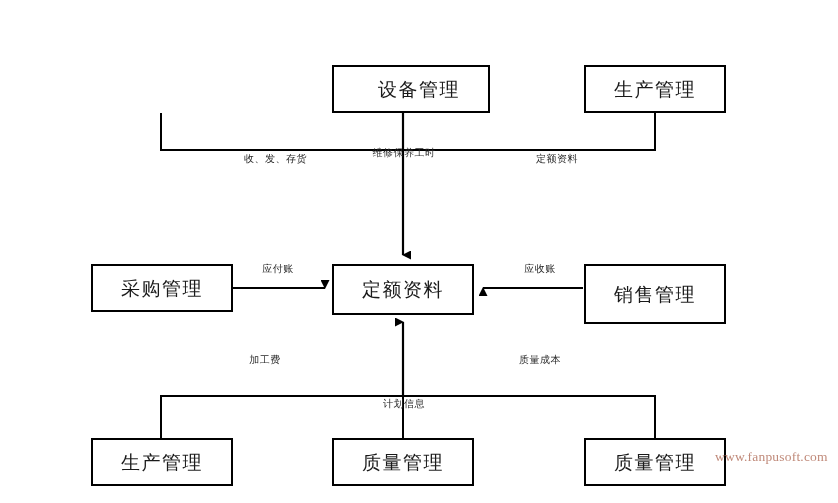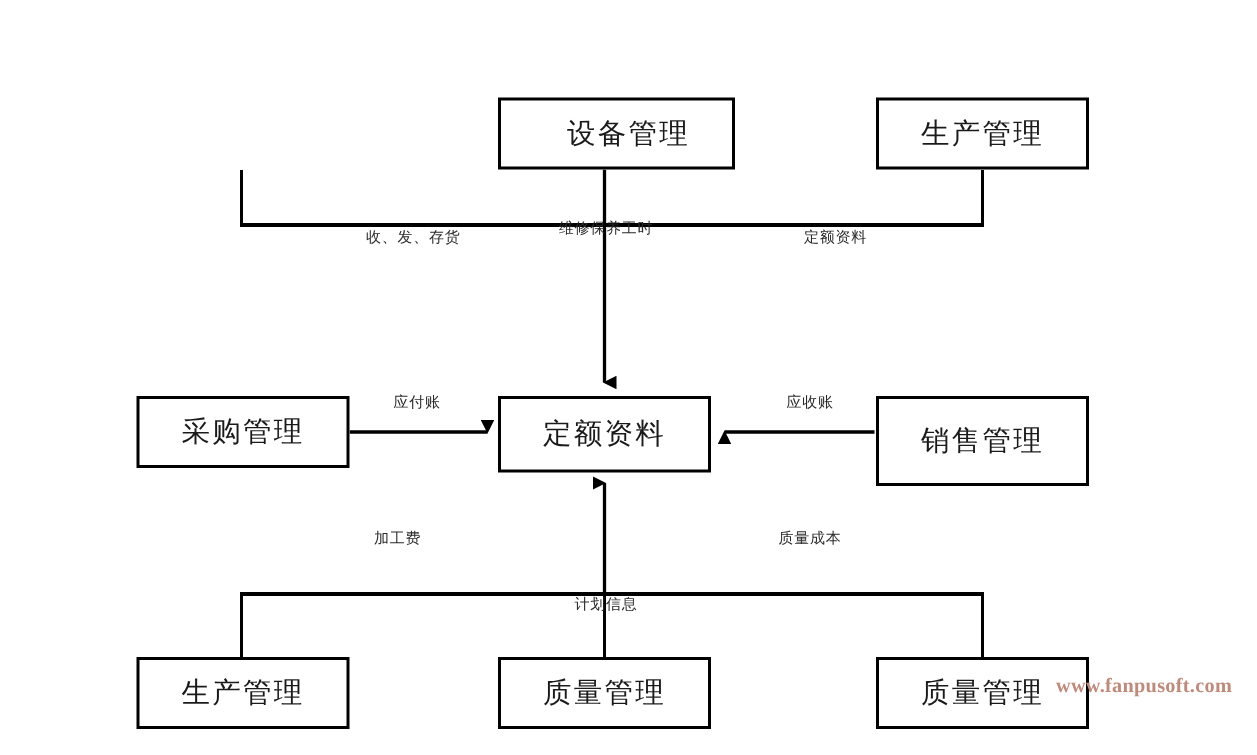--- a/index.html
+++ b/index.html
@@ -82,25 +82,25 @@
     font-size: 25px;
     font-weight: bold;
     color: #8fa0c4;
     letter-spacing: -1px;
     line-height: 30px;
     margin-left: 2px;
   }
   #watermark .wm-url {
     font-family: "Liberation Serif", "DejaVu Serif", serif;
     font-size: 13.5px;
-    font-weight: bold;
+    font-weight: normal;
     color: #c08a7a;
     letter-spacing: 0.2px;
     margin-top: 1px;
-    margin-left: 1px;
+    margin-left: 12px;
   }
 </style>
 </head>
 <body>
 
 <div id="canvas">
 
   <svg id="wires" viewBox="0 0 838 503" width="838" height="503" xmlns="http://www.w3.org/2000/svg">
     <defs>
       <marker id="arrowDown" markerWidth="9" markerHeight="9" refX="4.5" refY="8" orient="auto" markerUnits="userSpaceOnUse">

